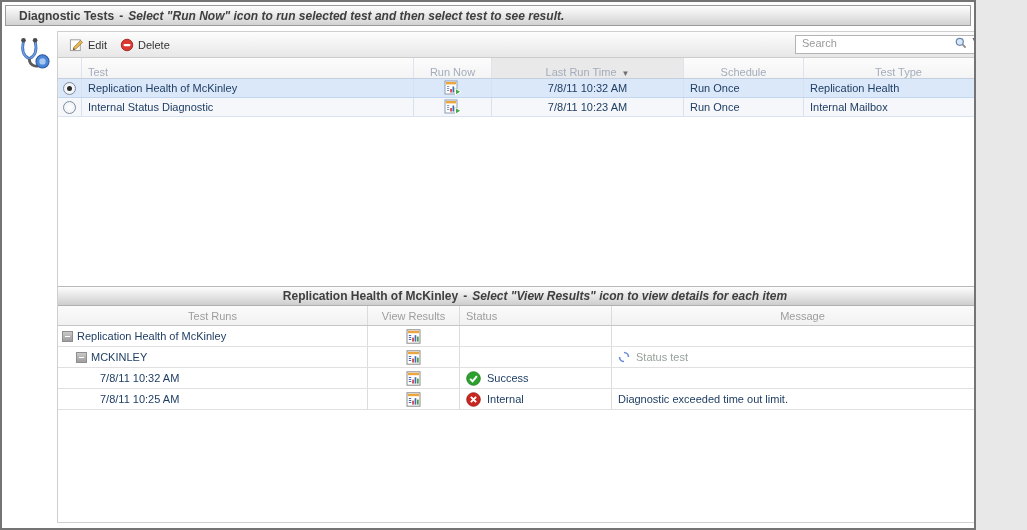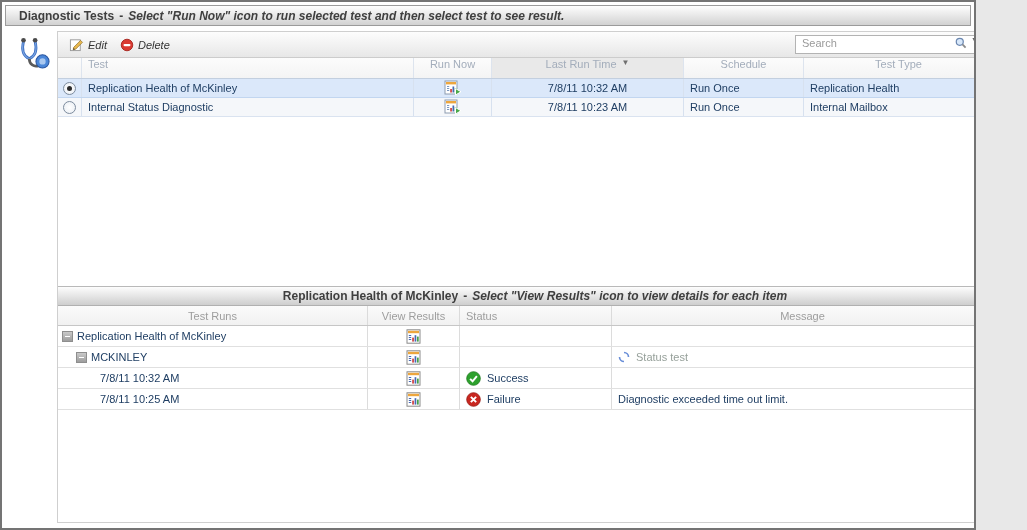--- a/index.html
+++ b/index.html
@@ -12,31 +12,31 @@
   .titlebar .t-hint{font-weight:bold;font-style:italic;}
 
   
   .app-icon{position:absolute;left:12px;top:33px;width:38px;height:38px;}
 
   
   .panel{position:absolute;left:55px;top:29px;width:956px;height:492px;border:1px solid #cfcfcf;box-sizing:border-box;background:#fff;}
 
   
   .toolbar{height:26px;background:linear-gradient(#fdfdfd,#e7e7e7);border-bottom:1px solid #cccccc;display:flex;align-items:center;padding:0 6px;box-sizing:border-box;}
-  .tbtn{display:flex;align-items:center;gap:4px;padding:2px 7px 2px 4px;font-size:11px;color:#333;border:1px solid transparent;border-radius:2px;cursor:default;font-style:italic;}
+  .tbtn{display:flex;align-items:center;gap:4px;padding:2px 7px 2px 4px;font-size:11px;color:#333;border:1px solid transparent;border-radius:2px;cursor:default;}
   .tbtn svg{display:block;}
   .searchbox{margin-left:auto;margin-right:23px;width:188px;height:19px;background:#fff;border:1px solid #b3b3b3;display:flex;align-items:flex-start;box-sizing:border-box;padding:0 4px;}
   .searchbox input{border:none;outline:none;flex:1;font-size:11px;color:#444;font-family:"Liberation Sans",sans-serif;background:transparent;min-width:0;}
   .searchbox input::placeholder{color:#9a9a9a;}
   .searchbox .s-drop{font-size:7px;color:#666;margin-left:3px;}
 
   
   .grid1{position:relative;height:228px;background:#fff;overflow:hidden;}
   .g1header{display:flex;width:936px;height:21px;background:linear-gradient(#fcfcfc,#f4f4f4);border-bottom:1px solid #c3cfdf;box-sizing:border-box;color:#a3adbb;font-size:11px;}
-  .g1header .hcell{display:flex;align-items:flex-start;box-sizing:border-box;border-right:1px solid #dde4ee;padding:0 6px;}
+  .g1header .hcell{display:flex;align-items:flex-end;box-sizing:border-box;border-right:1px solid #dde4ee;padding:0 6px;}
   .g1header .sorted{background:#e9e9e9;}
   .sort-arrow{font-size:8px;color:#6f6f6f;margin-left:5px;}
   .g1row{display:flex;width:936px;height:19px;box-sizing:border-box;border-bottom:1px solid #dae3f0;font-size:11px;color:#1f3e63;background:#f5f7fa;}
   .g1row.selected{background:#dbe8fa;border-bottom:1px solid #c2d6f0;}
   .cell{display:flex;align-items:center;box-sizing:border-box;border-right:1px solid #d7e1ef;padding:0 6px;overflow:hidden;white-space:nowrap;}
   .center{justify-content:center;}
   .c-radio{width:24px;justify-content:center;padding:0;}
   .c-test{width:332px;}
   .c-run{width:78px;}
   .c-last{width:192px;}
@@ -346,21 +346,21 @@
             </svg>
           </span>
         </div>
         <div class="cell r-status">
           <span class="icon">
             <svg width="15" height="15" viewBox="0 0 16 16">
               <circle cx="8" cy="8" r="7.3" fill="#c8261f" stroke="#951812" stroke-width="0.8"></circle>
               <path d="M5.2 5.2 L10.8 10.8 M10.8 5.2 L5.2 10.8" stroke="#ffffff" stroke-width="2.1" fill="none"></path>
             </svg>
           </span>
-          <span>Failure</span>
+          <span>Internal</span>
         </div>
         <div class="cell r-msg">
             <span>Diagnostic exceeded time out limit.</span>
           </div>
       </div>
 
       <div class="scroll">
         <div class="sbtn up">▲</div>
         <div class="thumb t2"></div>
         <div class="sbtn down">▼</div>

